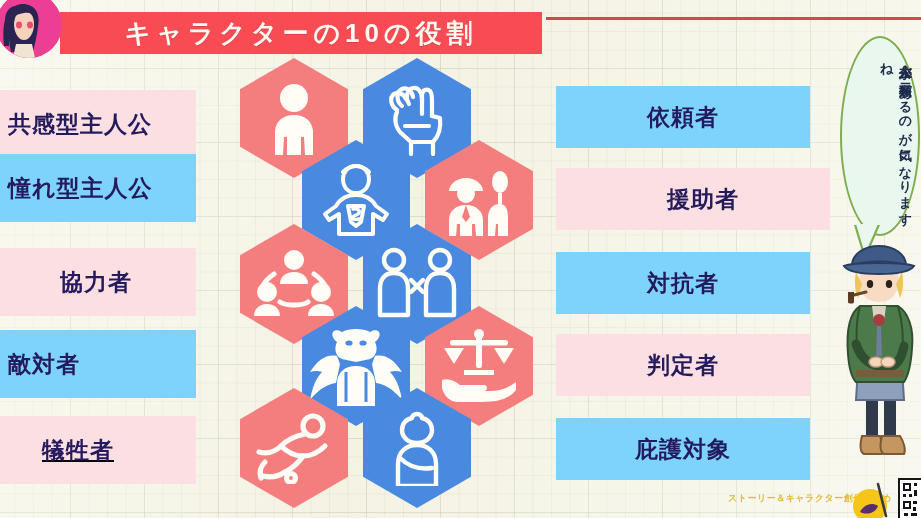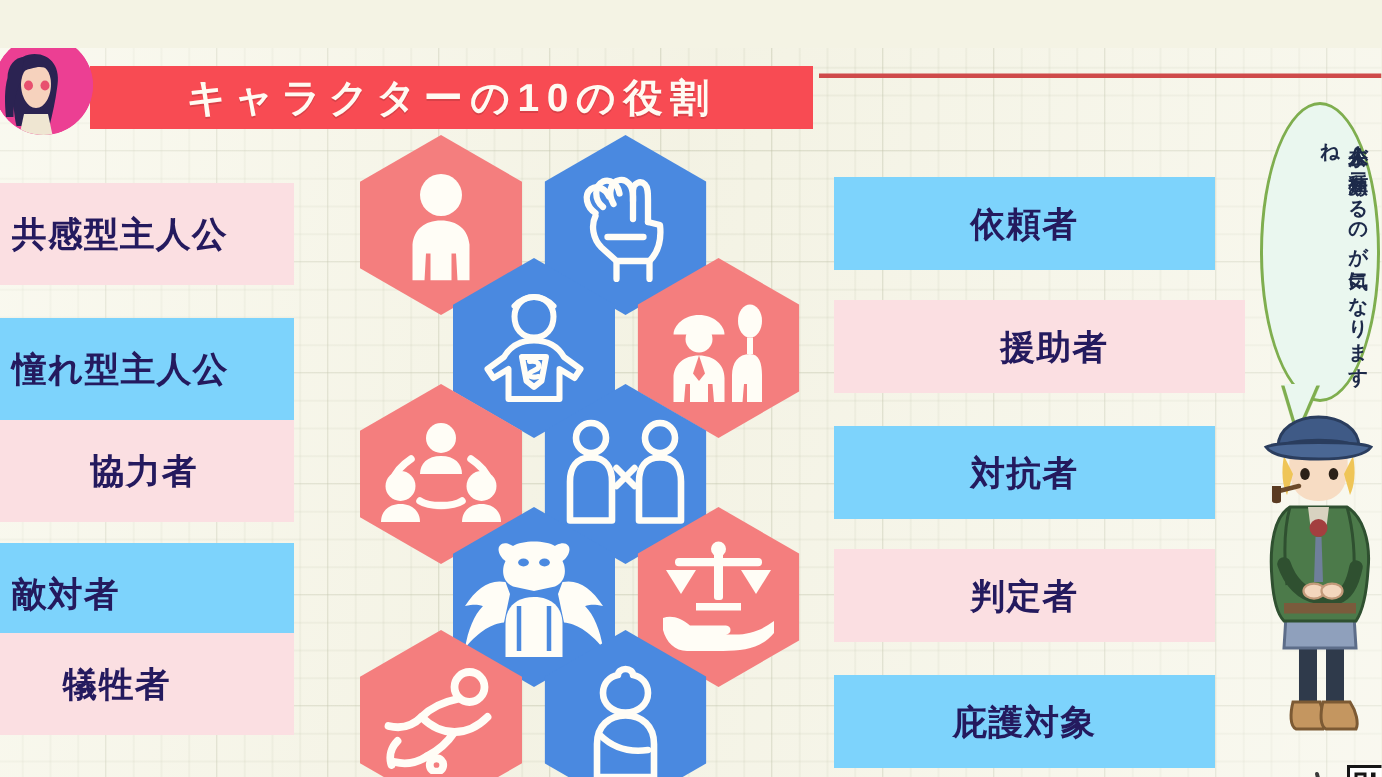--- a/index.html
+++ b/index.html
@@ -1,21 +1,21 @@
 <!DOCTYPE html>
 <html><head>
 <meta charset="utf-8">
 <style>
   html,body{margin:0;padding:0;}
   body{
     width:921px;height:518px;overflow:hidden;position:relative;
     font-family:"Liberation Sans","DejaVu Sans",sans-serif;
     background:#f4f3e4;
   }
-  #stage{position:absolute;inset:0;overflow:hidden;margin-top:32px;}
+  #stage{position:absolute;inset:0;overflow:hidden;}
 
   
   .paper{
     position:absolute;inset:0;
     background-color:#f3f2e3;
     background-image:
       linear-gradient(to right, rgba(176,180,150,.30) 1px, transparent 1px),
       linear-gradient(to bottom, rgba(176,180,150,.30) 1px, transparent 1px),
       linear-gradient(to right, rgba(176,180,150,.16) 1px, transparent 1px),
       linear-gradient(to bottom, rgba(176,180,150,.16) 1px, transparent 1px);
@@ -140,30 +140,30 @@
         <ellipse cx="17" cy="23" rx="3" ry="3.4" fill="#e8506f"></ellipse>
         <ellipse cx="28" cy="23" rx="3" ry="3.4" fill="#e8506f"></ellipse>
         <path d="M14 42 L30 42 L33 56 L11 56Z" fill="#efe6d2"></path>
       </g>
     </svg>
   </div>
 
   <div class="bar left pink" style="top:90px;height:68px;">
     <span class="txt">共感型主人公</span>
   </div>
-  <div class="bar left blue" style="top:180px;height:68px;">
+  <div class="bar left blue" style="top:154px;height:68px;">
     <span class="txt">憧れ型主人公</span>
   </div>
   <div class="bar left pink" style="top:248px;height:68px;">
     <span class="txt" style="padding-left:60px;">協力者</span>
   </div>
   <div class="bar left blue" style="top:330px;height:68px;">
     <span class="txt" style="">敵対者</span>
   </div>
-  <div class="bar left pink" style="top:390px;height:68px;">
+  <div class="bar left pink" style="top:416px;height:68px;text-decoration:underline;">
     <span class="txt" style="padding-left:42px;">犠牲者</span>
   </div>
 
   <div class="bar right blue" style="top:86px;height:62px;">
     <span class="txt">依頼者</span>
   </div>
   <div class="bar right pink" style="top:168px;height:62px;padding-left:20px;">
     <span class="txt">援助者</span>
   </div>
   <div class="bar right pink" style="top:334px;height:62px;">

